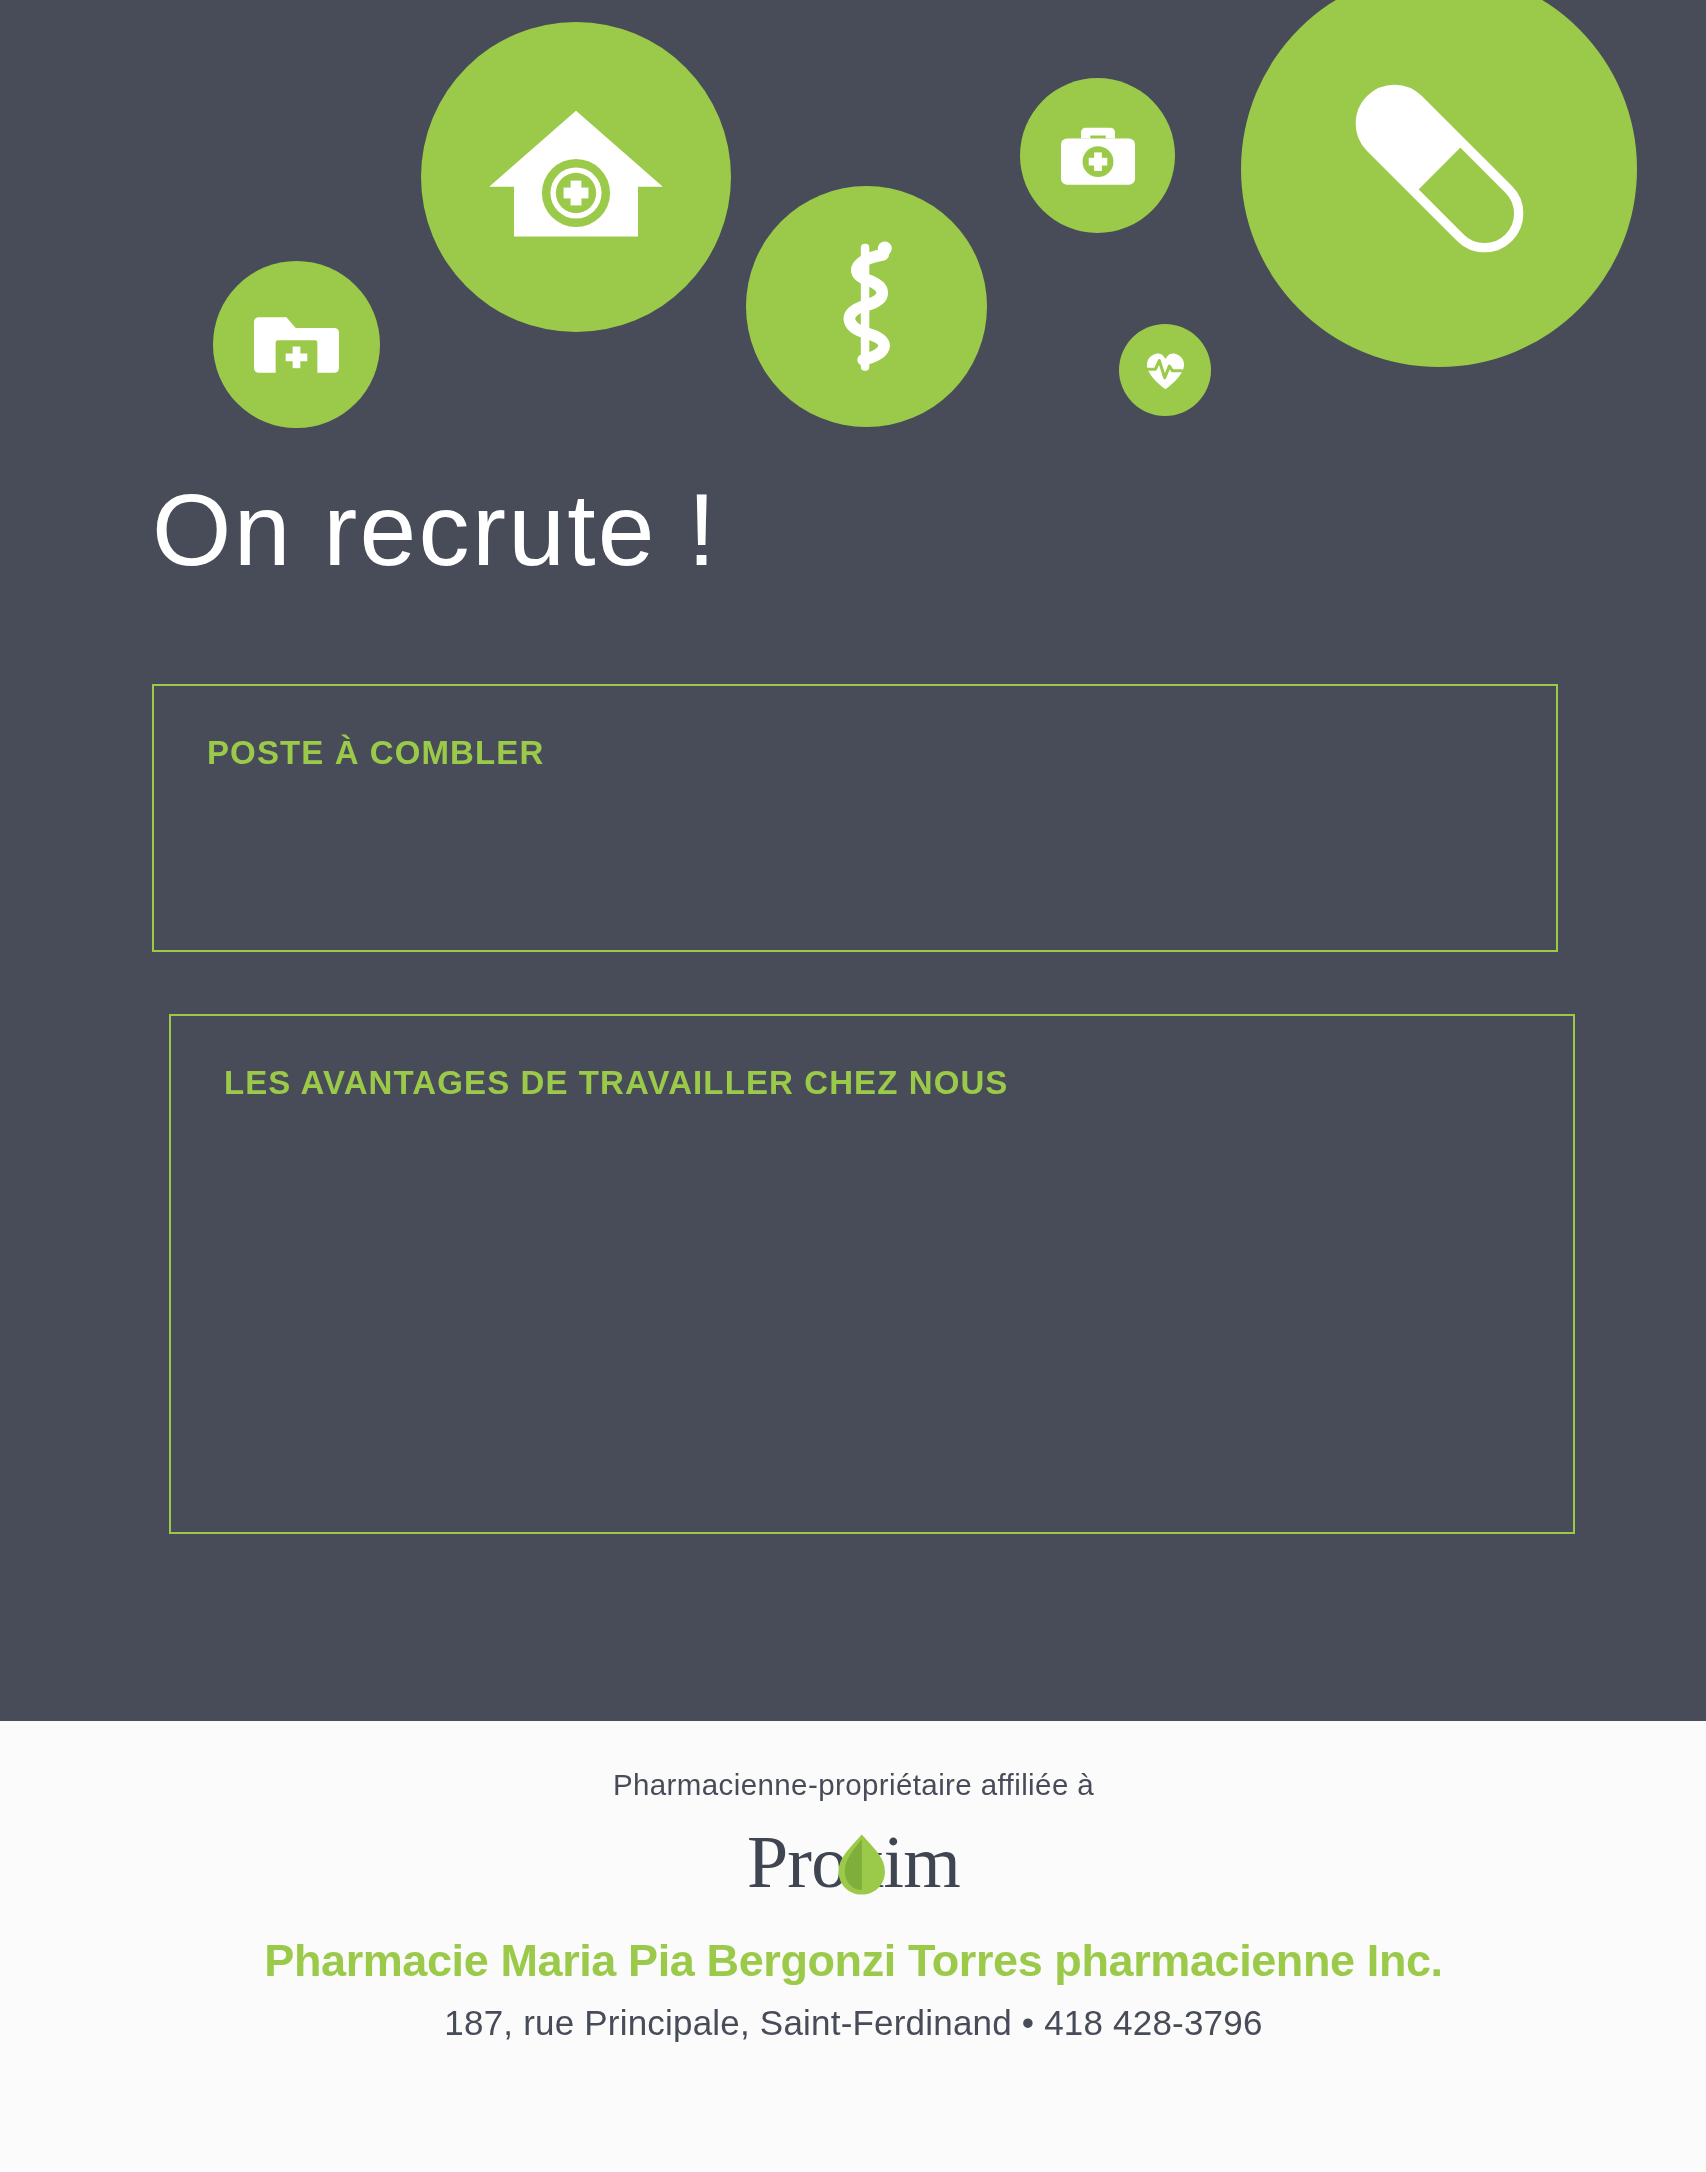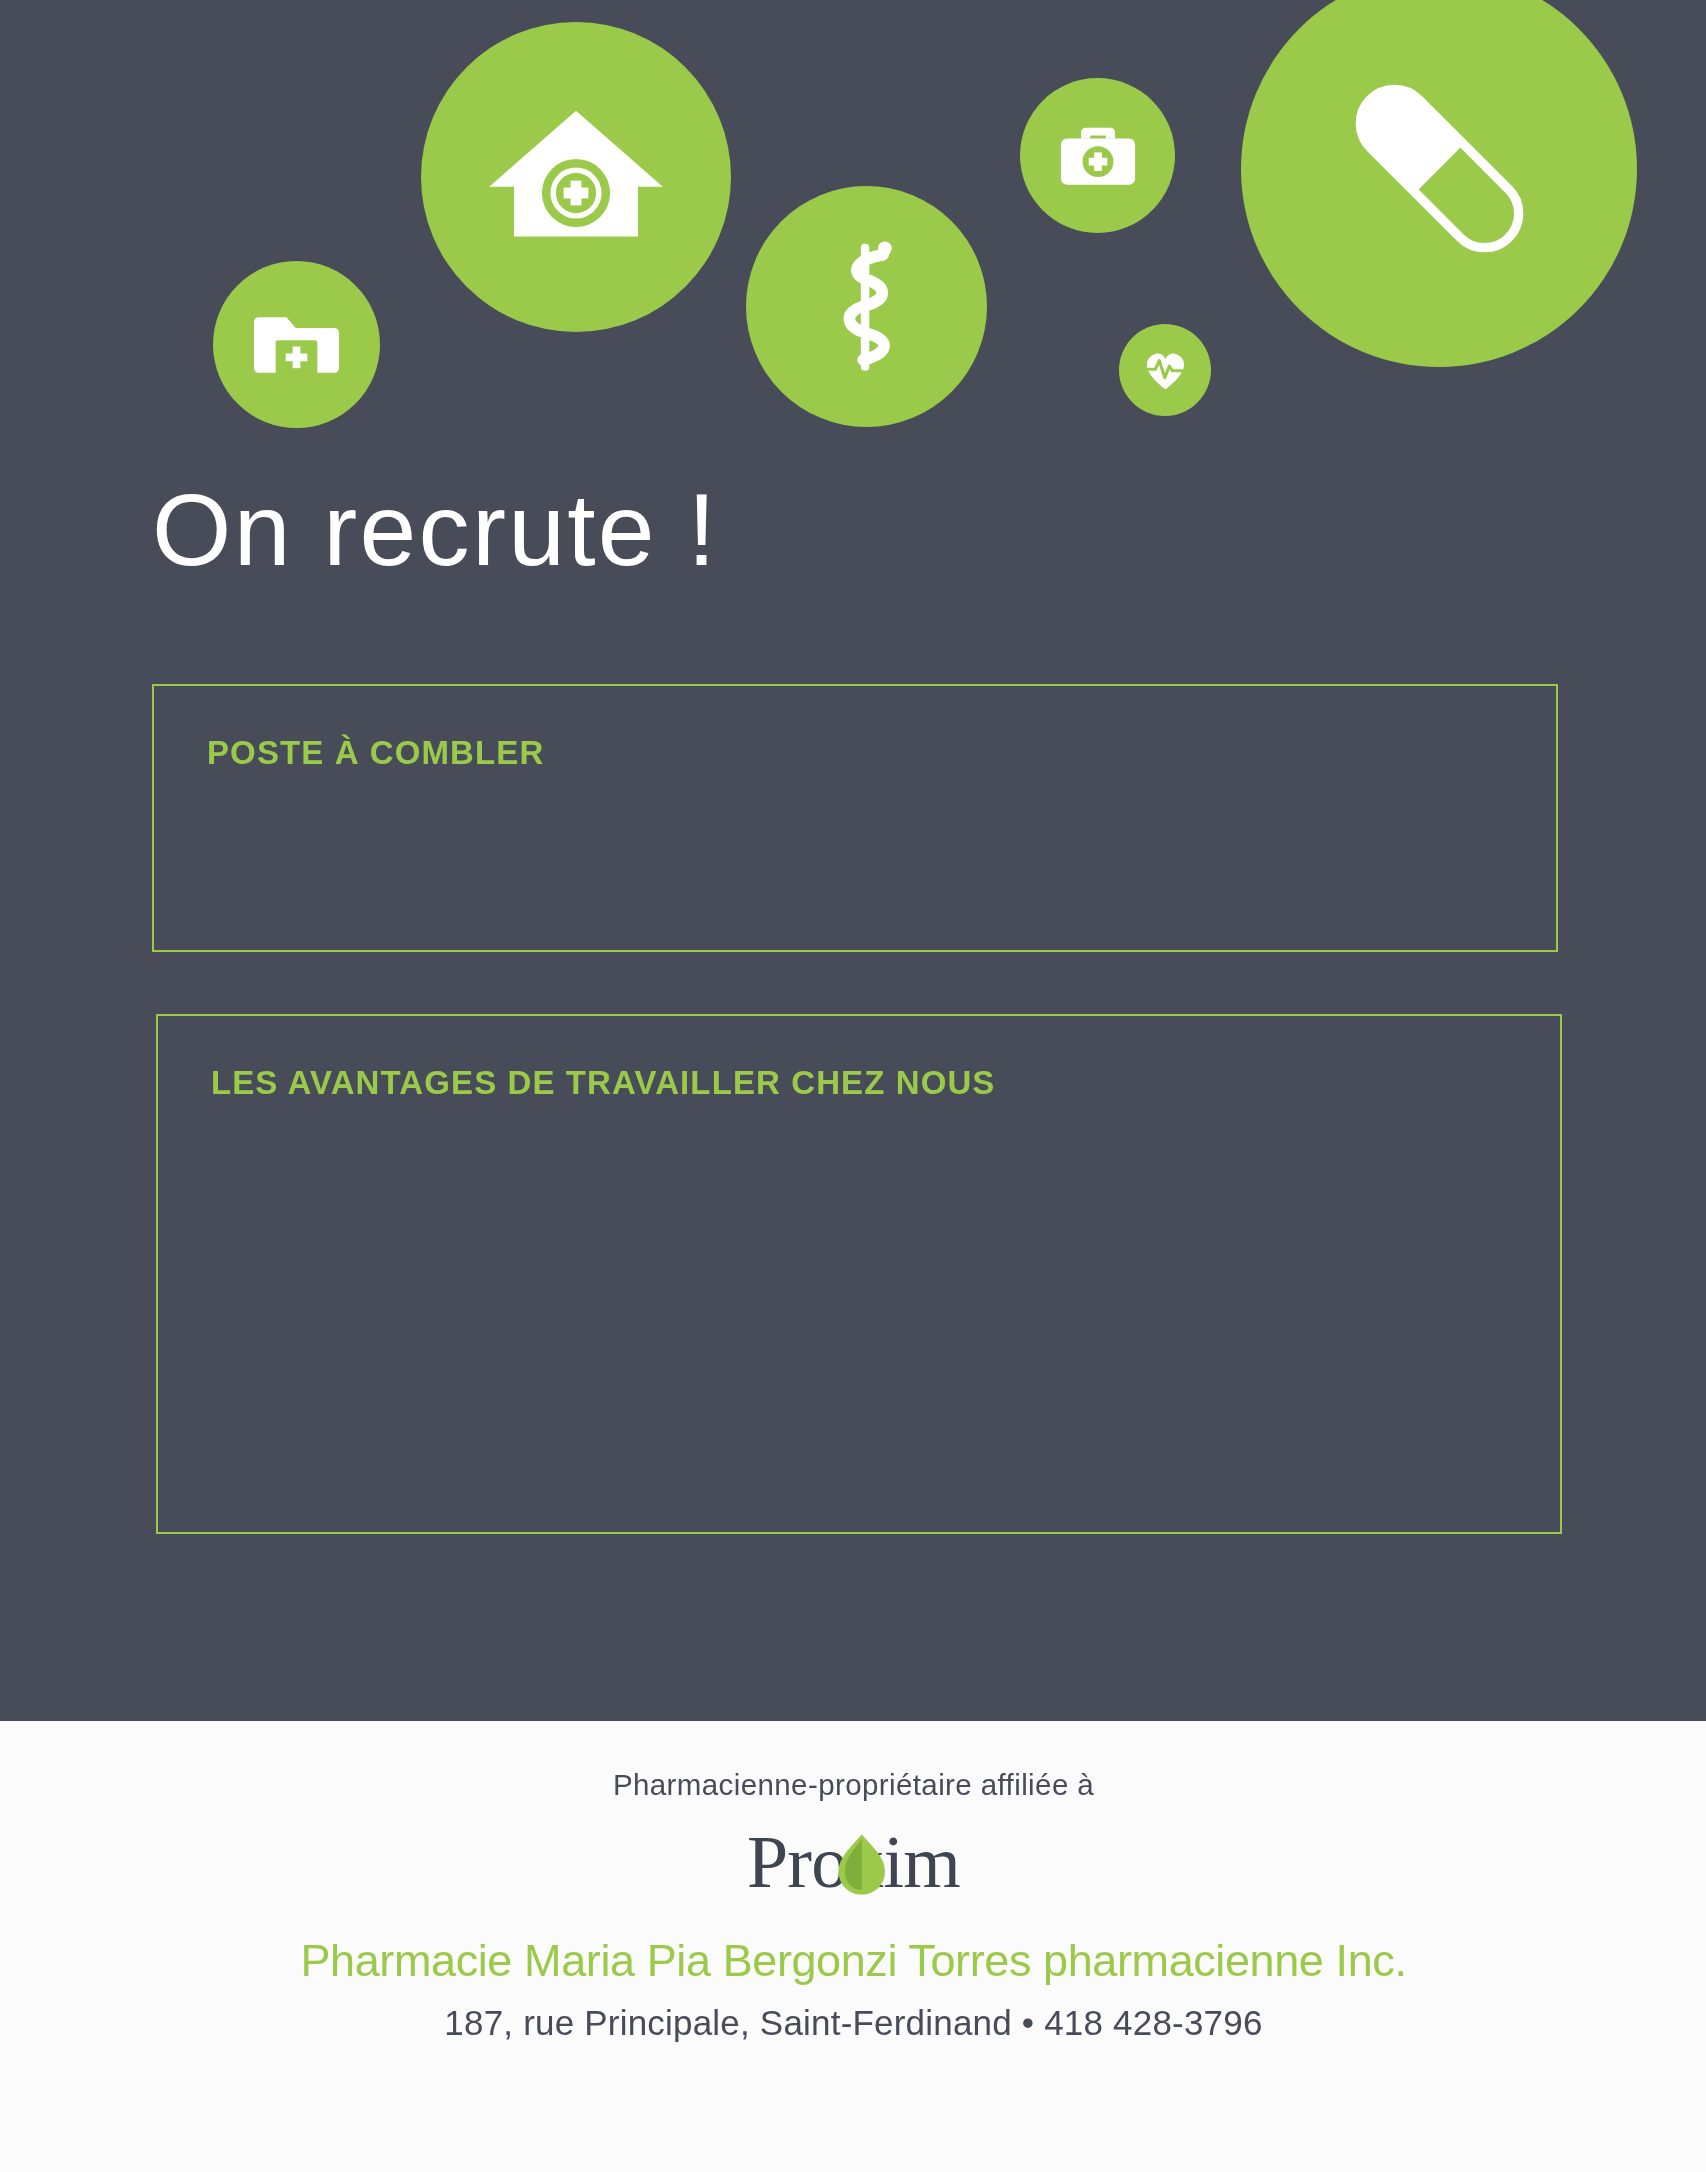--- a/index.html
+++ b/index.html
@@ -86,21 +86,21 @@
     right: 39px;
     color: #ffffff;
     font-size: 25.6px;
     line-height: 1.45;
     white-space: pre-line;
   }
 
   .box-poste   { left: 152px; top: 684px;  width: 1406px; height: 268px; }
   .box-poste .box-body { top: 109px; }
 
-  .box-avantages { left: 156px; top: 1014px; width: 1406px; height: 520px; text-align: center; }
+  .box-avantages { left: 169px; top: 1014px; width: 1406px; height: 520px; text-align: center; }
   .box-avantages .box-body { top: 112px; }
 
   
   .note {
     position: absolute;
     left: 0;
     top: 1608px;
     width: 1707px;
     text-align: center;
     color: #e8e9eb;
@@ -156,21 +156,21 @@
     height: 67px;
   }
 
   .pharmacy-name {
     position: absolute;
     left: 0;
     top: 214px;
     width: 1707px;
     color: #9bca4a;
     font-size: 45px;
-    font-weight: normal;
+    font-weight: bold;
     letter-spacing: -0.4px;
   }
   .pharmacy-address {
     position: absolute;
     left: 0;
     top: 282px;
     width: 1707px;
     color: #474c58;
     font-size: 35px;
     letter-spacing: 0.2px;

